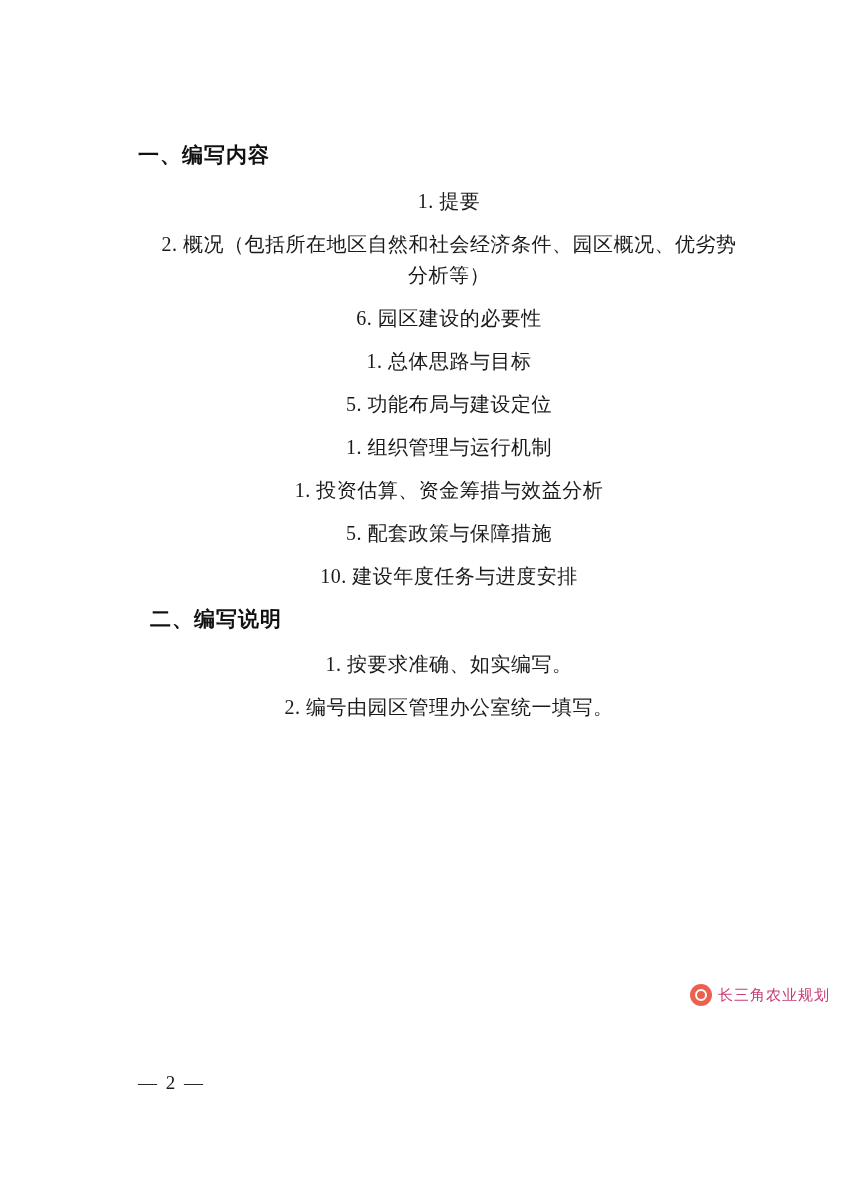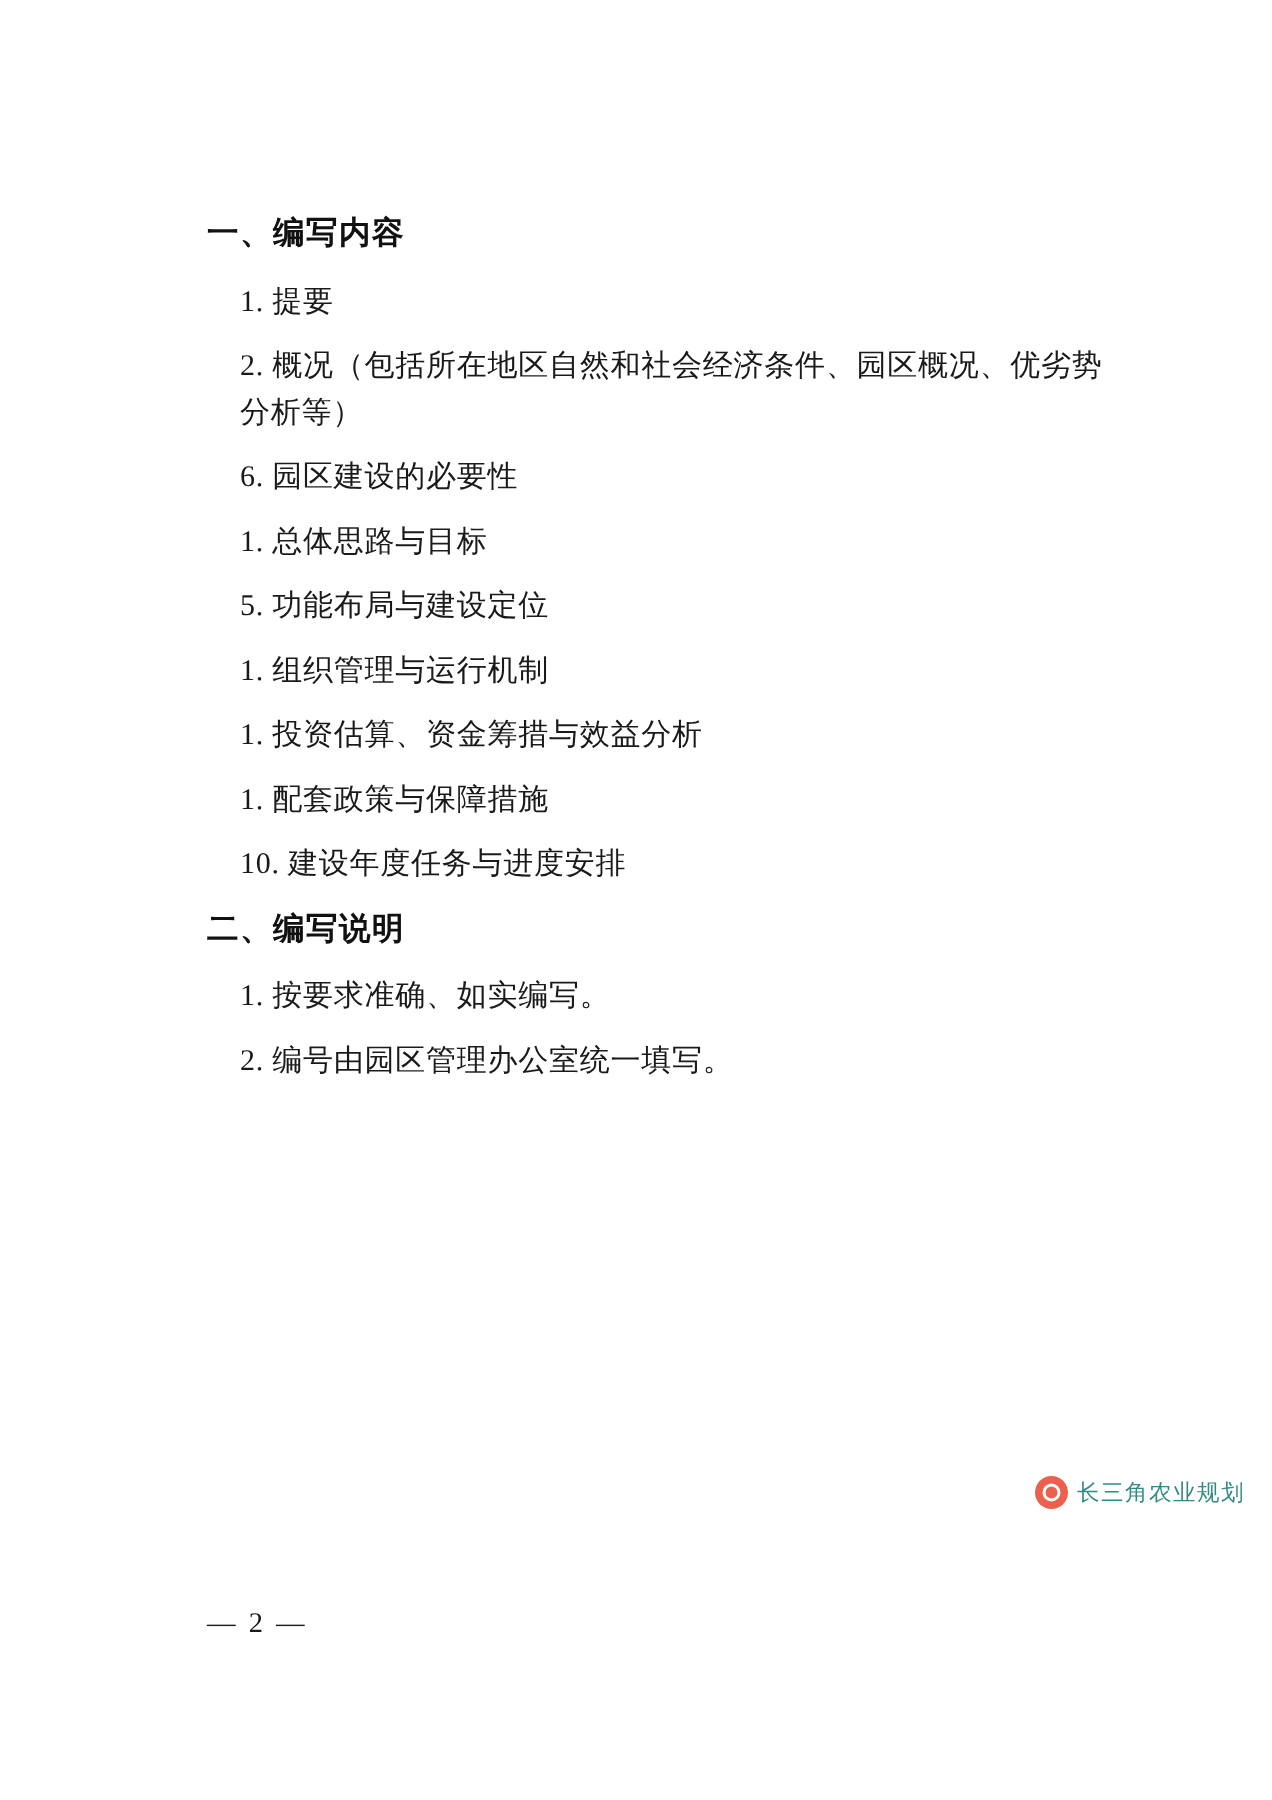--- a/index.html
+++ b/index.html
@@ -30,29 +30,31 @@
   .section-heading {
     font-size: 21px;
     font-weight: bold;
     letter-spacing: 1px;
     margin: 0 0 14px 0;
     line-height: 1.5;
     color: #111;
   }
   .section-heading.second {
     margin-top: 6px;
+    margin-left: 12px;
   }
   .item {
     font-size: 20px;
     line-height: 1.55;
     margin: 0 0 12px 0;
     color: #1a1a1a;
     letter-spacing: 0.5px;
     padding-left: 22px;
     text-indent: 0;
+    text-align: center;
   }
   .page-number {
     position: absolute;
     left: 138px;
     top: 1072px;
     font-size: 19px;
     letter-spacing: 2px;
     color: #1a1a1a;
   }
   .watermark {
@@ -76,42 +78,42 @@
     content: "";
     position: absolute;
     left: 5px; top: 5px;
     width: 12px; height: 12px;
     border-radius: 50%;
     border: 2px solid #ffffff;
     box-sizing: border-box;
   }
   .watermark .wtext {
     font-size: 15px;
-    color: #0f766e;
+    color: #be185d;
     font-family: "Liberation Sans", sans-serif;
     letter-spacing: 1px;
   }
 </style>
 </head>
 <body>
 
 <div class="page">
 
   <div class="content">
 
     <h2 class="section-heading">一、编写内容</h2>
 
     <p class="item">1. 提要</p>
     <p class="item">2. 概况（包括所在地区自然和社会经济条件、园区概况、优劣势分析等）</p>
     <p class="item">6. 园区建设的必要性</p>
     <p class="item">1. 总体思路与目标</p>
     <p class="item">5. 功能布局与建设定位</p>
     <p class="item">1. 组织管理与运行机制</p>
     <p class="item">1. 投资估算、资金筹措与效益分析</p>
-    <p class="item">1. 配套政策与保障措施</p>
+    <p class="item">5. 配套政策与保障措施</p>
     <p class="item">10. 建设年度任务与进度安排</p>
 
     <h2 class="section-heading second">二、编写说明</h2>
 
     <p class="item">1. 按要求准确、如实编写。</p>
     <p class="item">2. 编号由园区管理办公室统一填写。</p>
 
   </div>
 
   <div class="page-number">— 2 —</div>

